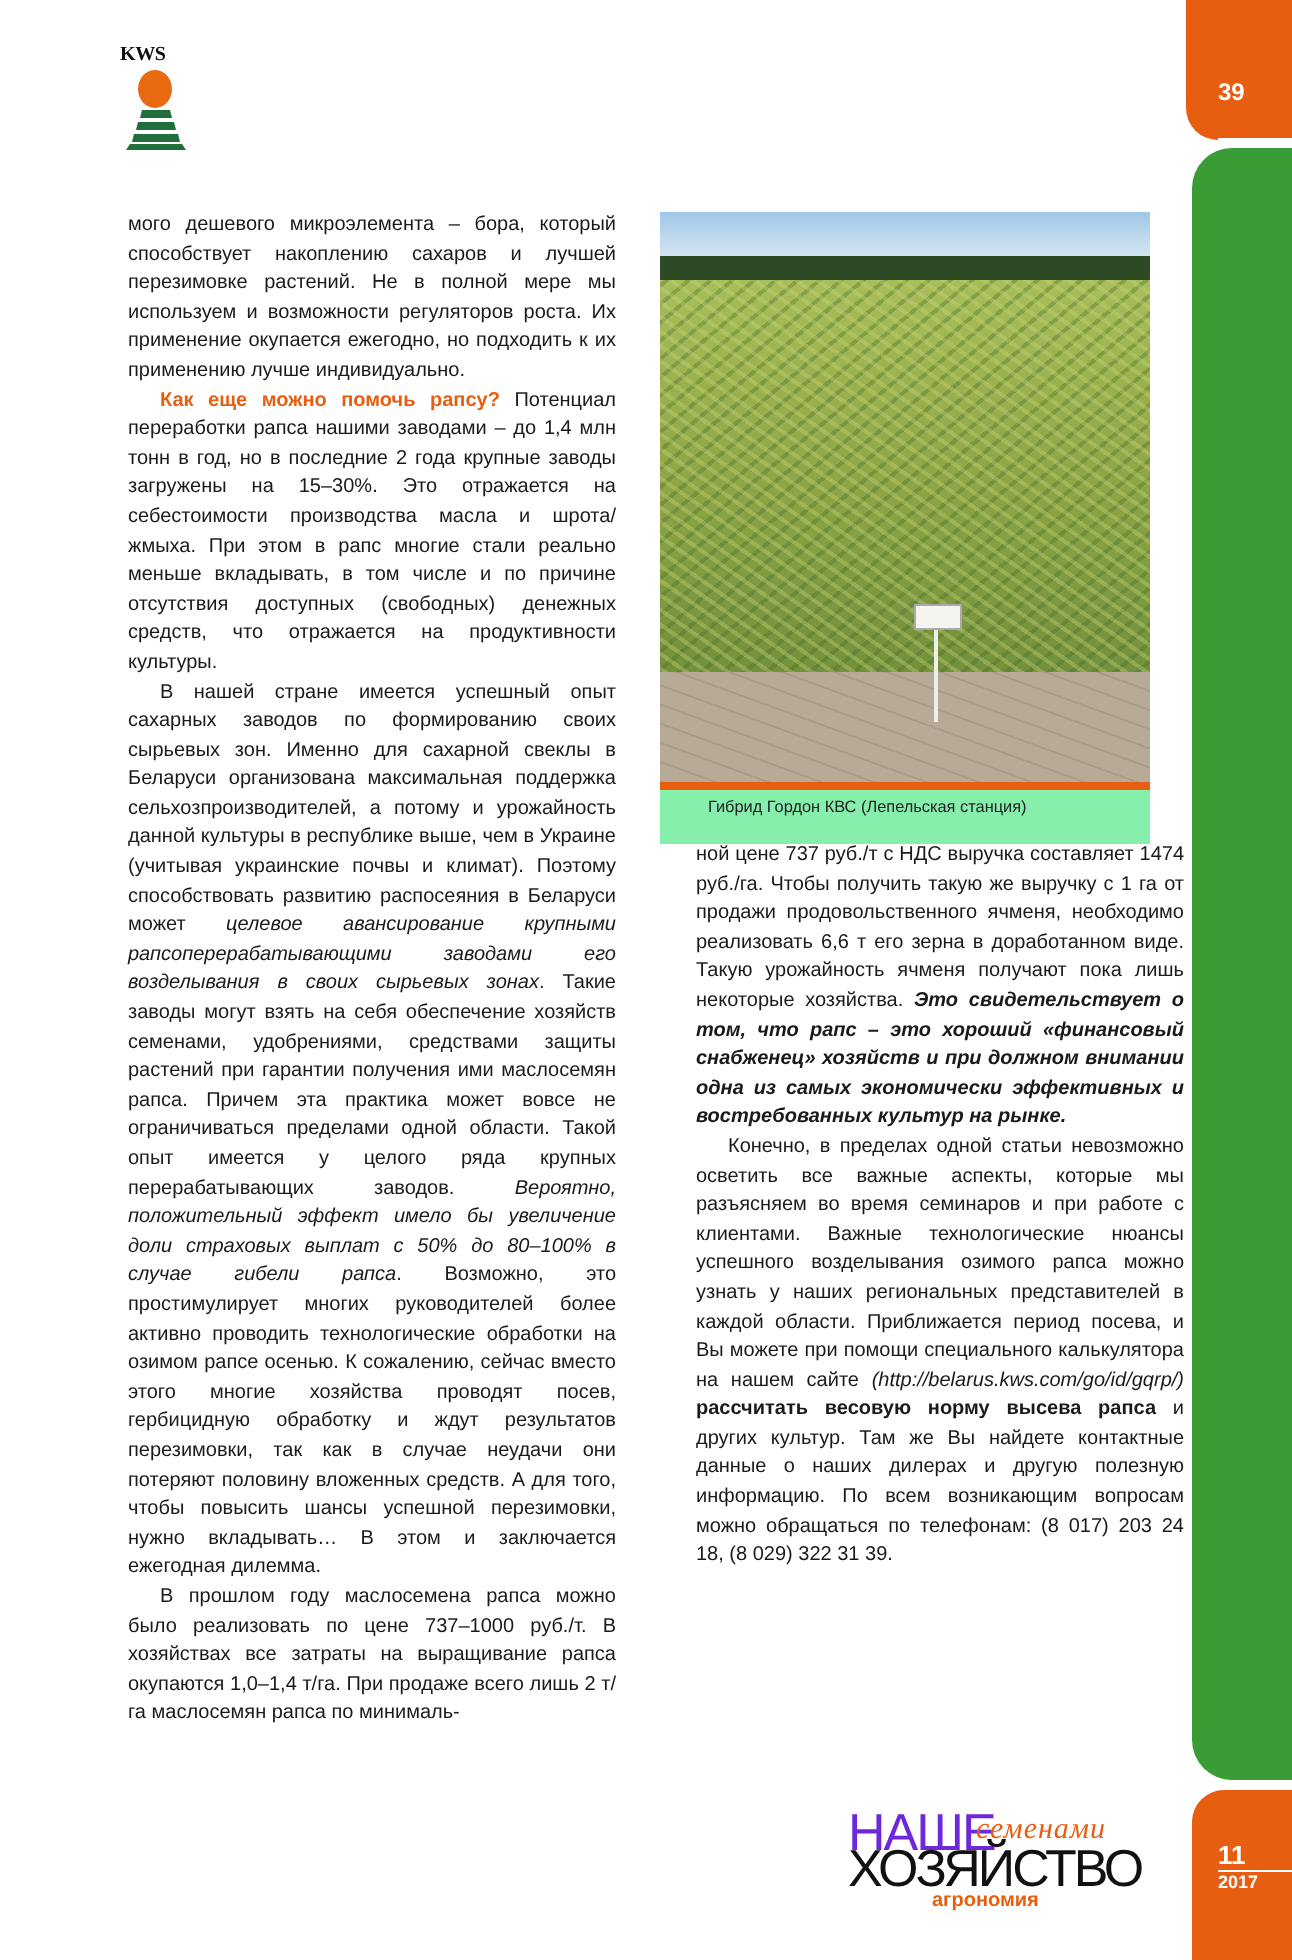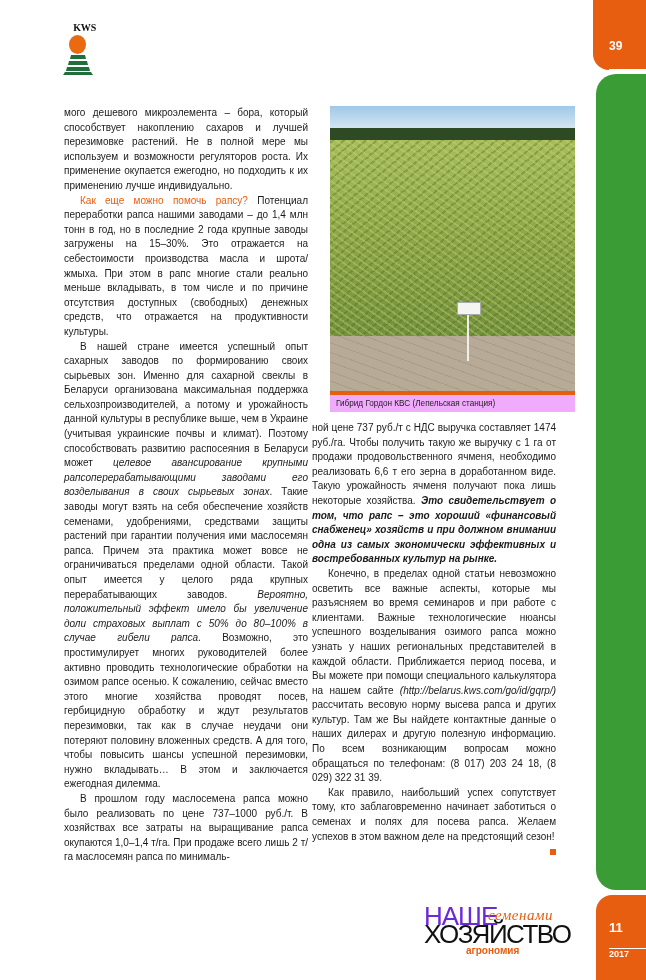--- a/index.html
+++ b/index.html
@@ -1,51 +1,51 @@
 <!DOCTYPE html>
 <html><head>
 <meta charset="utf-8">
 <style>
   html, body { margin:0; padding:0; }
   body { width:646px; height:980px; position:relative; background:#ffffff; overflow:hidden;
          font-family:"Liberation Sans", "DejaVu Sans", sans-serif; color:#1a1a1a; }
   .logo { position:absolute; left:60px; top:22px; width:36px; height:55px; }
-  .logo .txt { position:absolute; left:0; top:0; width:36px; text-align:right; font-family:"Liberation Serif", serif; font-weight:bold; font-size:10px; letter-spacing:-0.2px; color:#111; }
+  .logo .txt { position:absolute; left:0; top:0; width:36px; text-align:left; font-family:"Liberation Serif", serif; font-weight:bold; font-size:10px; letter-spacing:-0.2px; color:#111; }
   .logo .circle { position:absolute; left:9px; top:13px; width:17px; height:19px; border-radius:50%; background:#ea6a12; }
   .logo .tri { position:absolute; left:3px; top:33px; width:30px; height:20px; }
   .side-top { position:absolute; left:593px; top:0; width:53px; height:70px; background:#e85e10; border-bottom-left-radius:16px; }
   .page-num { position:absolute; left:609px; top:39px; color:#fff; font-weight:bold; font-size:12px; width:37px; border-bottom:1px solid #fff; padding-bottom:16px; }
   .side-green { position:absolute; left:596px; top:74px; width:50px; height:816px; background:#3a9c35; border-top-left-radius:20px; border-bottom-left-radius:20px; }
   .side-bottom { position:absolute; left:596px; top:895px; width:50px; height:85px; background:#e85e10; border-top-left-radius:16px; }
   .issue { position:absolute; left:609px; top:921px; color:#fff; font-weight:bold; width:37px; }
-  .issue .n { font-size:13px; line-height:13px; border-bottom:1px solid #fff; padding-bottom:14px; }
+  .issue .n { font-size:13px; line-height:13px; border-bottom:1px solid #fff; padding-bottom:1px; }
   .issue .y { font-size:9px; line-height:11px; }
   .col { position:absolute; font-size:10px; line-height:14.6px; text-align:justify; }
   .col p { margin:0; text-indent:0; }
   .col p.ind { text-indent:16px; }
   .col1 { left:64px; top:106px; width:244px; }
-  .col2 { left:312px; top:421px; width:244px; }
-  .orange { color:#e85e10; font-weight:normal; }
+  .col2 { left:348px; top:421px; width:244px; }
+  .orange { color:#e85e10; font-weight:bold; }
   .i { font-style:italic; }
   .bi { font-style:italic; font-weight:bold; }
-  .b { font-weight:normal; }
+  .b { font-weight:bold; }
   .photo { position:absolute; left:330px; top:106px; width:245px; height:285px; overflow:hidden; }
   .photo .sky { position:absolute; left:0; top:0; width:100%; height:24px; background:linear-gradient(#9fc8e8,#d8e7f2); }
   .photo .trees { position:absolute; left:0; top:22px; width:100%; height:16px; background:#2e4a24; }
   .photo .crop { position:absolute; left:0; top:34px; width:100%; height:210px;
      background:
        repeating-linear-gradient(35deg, rgba(200,215,120,0.35) 0 2px, transparent 2px 6px),
        repeating-linear-gradient(-40deg, rgba(70,110,40,0.35) 0 2px, transparent 2px 7px),
        linear-gradient(#a9bd5a, #8da546 50%, #6f8d3a); }
   .photo .soil { position:absolute; left:0; top:230px; width:100%; height:55px;
      background:repeating-linear-gradient(20deg, rgba(120,100,80,0.2) 0 1px, transparent 1px 9px), #b7aa97; }
   .photo .sign { position:absolute; left:127px; top:196px; width:22px; height:11px; background:#f4f4f0; border:1px solid #aaa; }
   .photo .stick { position:absolute; left:137px; top:207px; width:2px; height:48px; background:#eeeeea; }
   .photo-bar { position:absolute; left:330px; top:391px; width:245px; height:4px; background:#e85e10; }
-  .caption { position:absolute; left:330px; top:395px; width:245px; height:17px; background:#f0abfc; font-size:8.2px; line-height:17px; padding-left:6px; box-sizing:border-box; color:#222; }
+  .caption { position:absolute; left:330px; top:395px; width:245px; height:27px; background:#86efac; font-size:8.2px; line-height:17px; padding-left:24px; box-sizing:border-box; color:#222; }
   .endmark { display:inline-block; width:6px; height:6px; background:#e85e10; float:right; margin-top:5px; }
   .mag { position:absolute; left:424px; top:904px; width:160px; height:60px; }
   .mag .l1 { position:absolute; left:0; top:0; font-family:"Liberation Sans", sans-serif; font-size:26px; line-height:24px; letter-spacing:-1px; color:#6d28d9; }
   .mag .sel { position:absolute; left:64px; top:3px; font-family:"Liberation Serif", serif; font-style:italic; color:#e85e10; font-size:15px; letter-spacing:0.5px; }
   .mag .l2 { position:absolute; left:0; top:18px; font-size:26px; line-height:24px; letter-spacing:-1.5px; color:#111; }
   .mag .l3 { position:absolute; left:0; top:41px; font-size:10px; font-weight:bold; color:#e85e10;margin-left:42px; }
 </style>
 </head>
 <body>
 
@@ -83,21 +83,20 @@
   <div class="soil"></div>
   <div class="stick"></div>
   <div class="sign"></div>
 </div>
 <div class="photo-bar"></div>
 <div class="caption">Гибрид Гордон КВС (Лепельская станция)</div>
 
 <div class="col col2">
   <p><span>ной цене 737 руб./т с НДС выручка составляет 1474 руб./га. Чтобы получить такую же выручку с 1 га от продажи продовольственного ячменя, необходимо реализовать 6,6 т его зерна в доработанном виде. Такую урожайность ячменя получают пока лишь некоторые хозяйства. </span><span class="bi">Это свидетельствует о том, что рапс – это хороший «финансовый снабженец» хозяйств и при должном внимании одна из самых экономически эффективных и востребованных культур на рынке.</span></p>
   <p class="ind"><span>Конечно, в пределах одной статьи невозможно осветить все важные аспекты, которые мы разъясняем во время семинаров и при работе с клиентами. Важные технологические нюансы успешного возделывания озимого рапса можно узнать у наших региональных представителей в каждой области. Приближается период посева, и Вы можете при помощи специального калькулятора на нашем сайте </span><span class="i">(http://belarus.kws.com/go/id/gqrp/)</span><span class="b"> рассчитать весовую норму высева рапса</span><span> и других культур. Там же Вы найдете контактные данные о наших дилерах и другую полезную информацию. По всем возникающим вопросам можно обращаться по телефонам: (8 017) 203 24 18, (8 029) 322 31 39.</span></p>
-  <p class="ind b"><span>Как правило, наибольший успех сопутствует тому, кто заблаговременно начинает заботиться о семенах и полях для посева рапса. Желаем успехов в этом важном деле на предстоящий сезон!</span><span class="endmark"></span></p>
 </div>
 
 <div class="mag">
   <div class="l1">НАШЕ</div>
   <div class="sel">семенами</div>
   <div class="l2">ХОЗЯЙСТВО</div>
   <div class="l3">агрономия</div>
 </div>
 
 </body></html>

